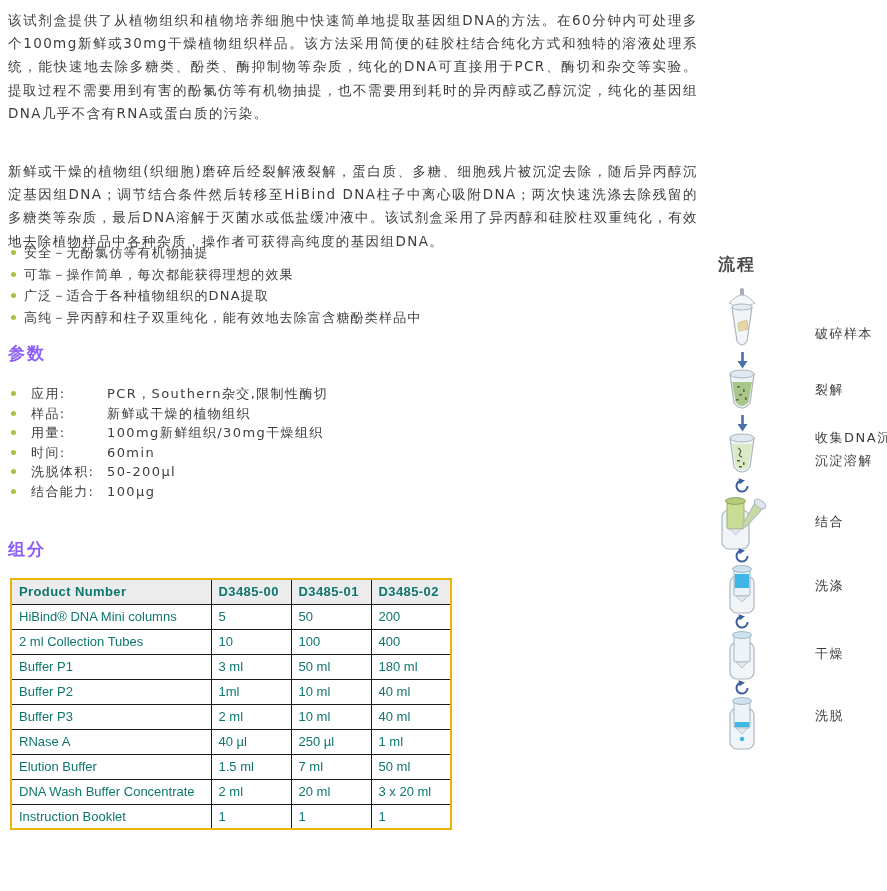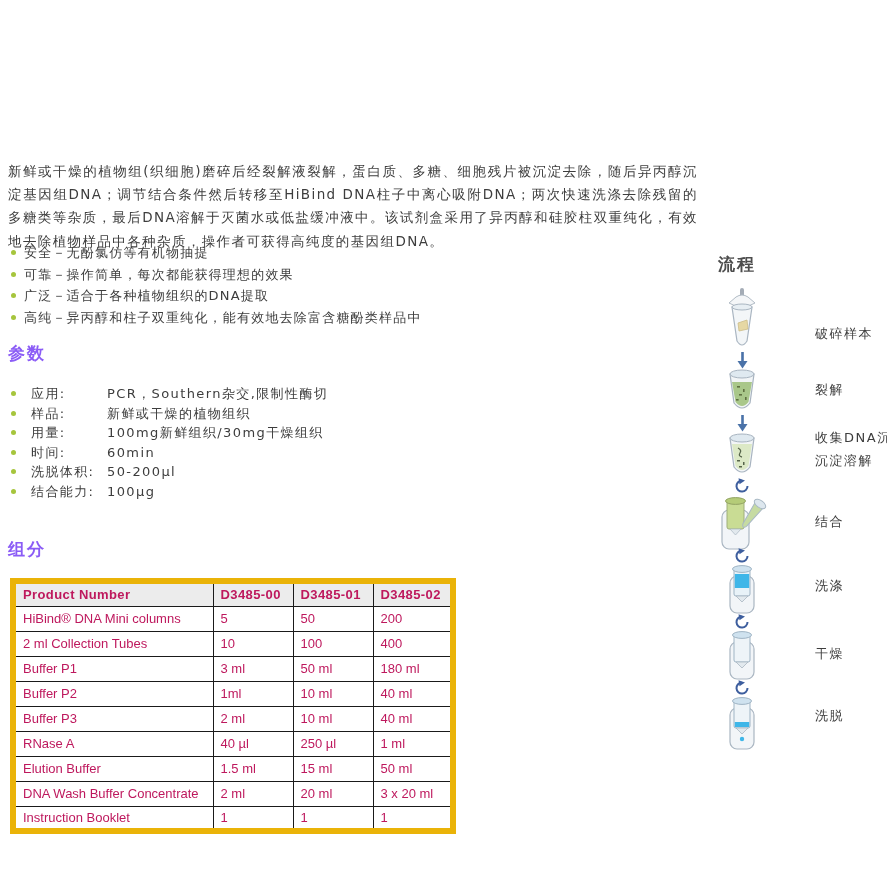--- a/index.html
+++ b/index.html
@@ -31,38 +31,39 @@
   
   .plist { position:absolute; left:8px; top:384px; list-style:none; }
   .prow { display:flex; align-items:flex-start; line-height:19.5px; font-size:13px;
           color:#3d3d3d; letter-spacing:1.4px; }
   .prow .dot { margin-top:7px; }
   .plabel { flex:0 0 76px;margin-left:7px; }
   .pvalue { flex:1; }
 
   
   .ctable { position:absolute; left:10px; top:578px; border-collapse:collapse;
-            font-family:"Liberation Sans", sans-serif; font-size:13px; color:#be185d;
-            border:6px solid #eab308; }
+            font-family:"Liberation Sans", sans-serif; font-size:13px; color:#0f766e;
+            border:2px solid #eab308; }
   .ctable th, .ctable td { border:1.2px solid #1a1a1a; height:25px; padding:0 7px; }
   .ctable th { background:#ececec; font-weight:bold; letter-spacing:0.4px; }
   .col-name { width:200px; text-align:left; }
   .col-val  { width:80px; text-align:left; }
 
   
   .flow { position:absolute; left:700px; top:248px; width:186px; height:560px; }
   .ficon { position:absolute; }
   .flabel { position:absolute; left:115px; font-size:13px; color:#3d3d3d;
             letter-spacing:1.5px; line-height:23px; white-space:nowrap; }
 </style>
 </head>
 <body>
 
 <div class="page">
 
+  <p class="para para1">该试剂盒提供了从植物组织和植物培养细胞中快速简单地提取基因组DNA的方法。在60分钟内可处理多个100mg新鲜或30mg干燥植物组织样品。该方法采用简便的硅胶柱结合纯化方式和独特的溶液处理系统，能快速地去除多糖类、酚类、酶抑制物等杂质，纯化的DNA可直接用于PCR、酶切和杂交等实验。提取过程不需要用到有害的酚氯仿等有机物抽提，也不需要用到耗时的异丙醇或乙醇沉淀，纯化的基因组DNA几乎不含有RNA或蛋白质的污染。</p>
   <p class="para para2">新鲜或干燥的植物组(织细胞)磨碎后经裂解液裂解，蛋白质、多糖、细胞残片被沉淀去除，随后异丙醇沉淀基因组DNA；调节结合条件然后转移至HiBind DNA柱子中离心吸附DNA；两次快速洗涤去除残留的多糖类等杂质，最后DNA溶解于灭菌水或低盐缓冲液中。该试剂盒采用了异丙醇和硅胶柱双重纯化，有效地去除植物样品中各种杂质，操作者可获得高纯度的基因组DNA。</p>
 
   <ul class="features">
     <li class="feat">
       <span class="dot"></span>
       <span>安全－无酚氯仿等有机物抽提</span>
     </li>
     <li class="feat">
       <span class="dot"></span>
       <span>可靠－操作简单，每次都能获得理想的效果</span>
@@ -158,21 +159,21 @@
       </tr>
       <tr>
         <td class="col-name">RNase A</td>
         <td class="col-val">40 µl</td>
         <td class="col-val">250 µl</td>
         <td class="col-val">1 ml</td>
       </tr>
       <tr>
         <td class="col-name">Elution Buffer</td>
         <td class="col-val">1.5 ml</td>
-        <td class="col-val">15 ml</td>
+        <td class="col-val">7 ml</td>
         <td class="col-val">50 ml</td>
       </tr>
       <tr>
         <td class="col-name">DNA Wash Buffer Concentrate</td>
         <td class="col-val">2 ml</td>
         <td class="col-val">20 ml</td>
         <td class="col-val">3 x 20 ml</td>
       </tr>
       <tr>
         <td class="col-name">Instruction Booklet</td>

